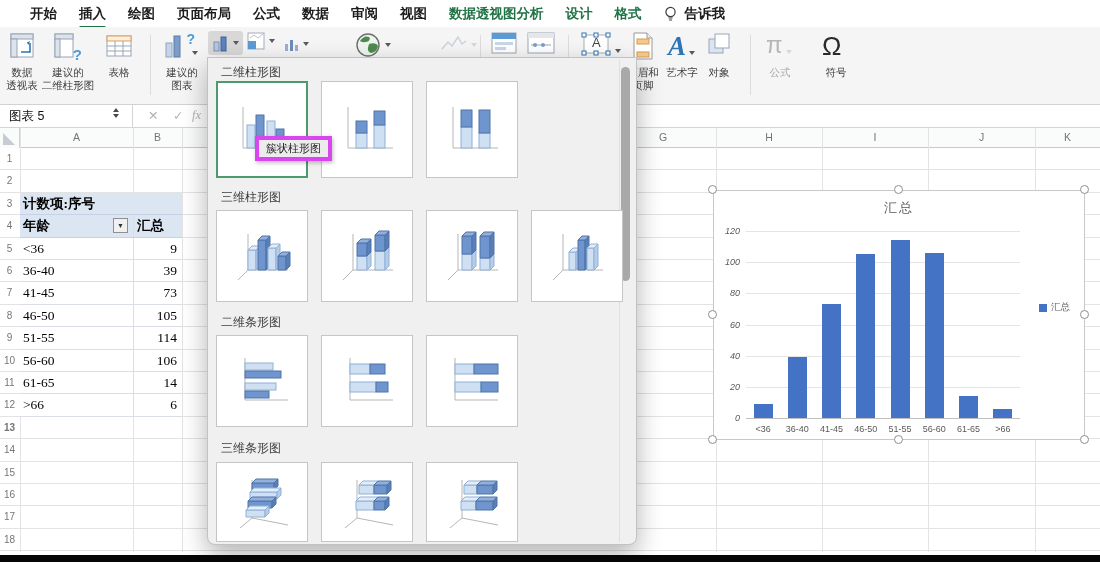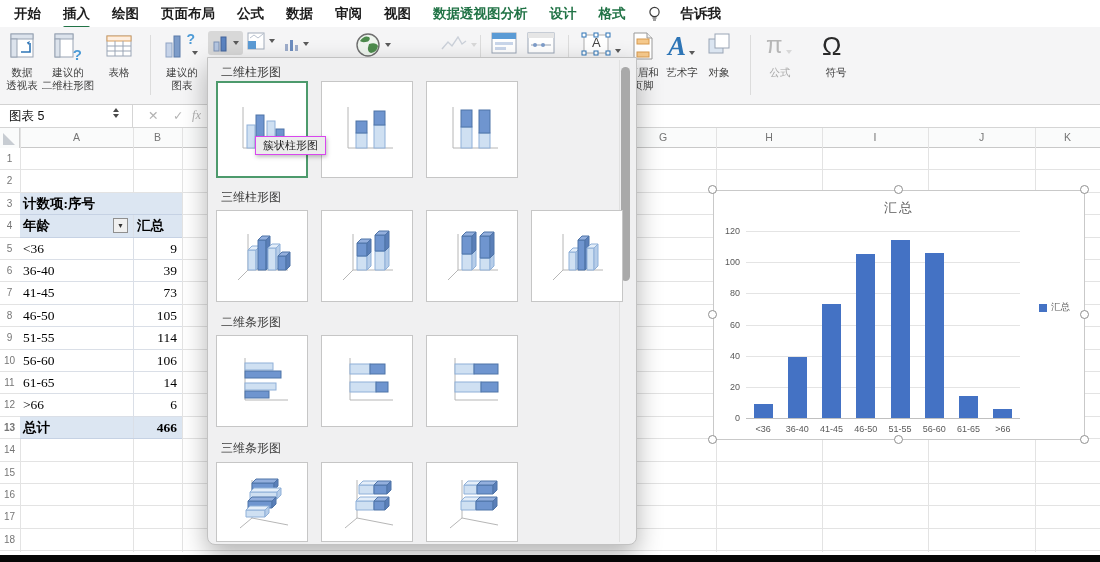--- a/index.html
+++ b/index.html
@@ -1,21 +1,21 @@
 <!DOCTYPE html>
 <html><head>
 <meta charset="utf-8">
 <style>
   html,body{margin:0;padding:0;}
   body{font-family:"Liberation Sans","DejaVu Sans",sans-serif;background:#fff;}
   #page{position:relative;width:1100px;height:562px;overflow:hidden;background:#fff;}
 
   
   #menubar{position:absolute;left:0;top:0;width:888px;height:27px;background:#fff;
-    display:flex;align-items:center;gap:22px;padding-left:14px;box-sizing:border-box;}
+    display:flex;align-items:center;gap:22px;padding-left:30px;box-sizing:border-box;}
   .tab{font-size:13.5px;font-weight:700;color:#1c1c1c;position:relative;white-space:nowrap;cursor:default;}
   .tab.active::after{content:"";position:absolute;left:0;right:0;bottom:-6px;height:3px;background:#217346;border-radius:2px;}
   .tab.contextual{color:#217346;}
   #tellme{display:flex;align-items:center;gap:4px;}
   #tellme span{font-size:13.5px;font-weight:700;color:#1c1c1c;}
 
   
   #ribbon{position:absolute;left:0;top:27px;width:1100px;height:78px;background:#f5f5f6;border-bottom:1px solid #d2d2d2;box-sizing:border-box;}
   .ricon{position:absolute;top:4px;display:flex;align-items:flex-start;justify-content:center;}
   .rlabel{position:absolute;top:39px;font-size:10.5px;color:#3f3f3f;text-align:center;line-height:13px;white-space:nowrap;}
@@ -57,36 +57,36 @@
   .pv-b.num{text-align:right;padding-right:5px;}
   .bold{font-weight:700;}
   #filterbtn{position:absolute;left:93px;top:3px;width:15px;height:15px;background:#f0f0f0;border:1px solid #8f8f8f;box-sizing:border-box;
     font-size:7px;color:#333;display:flex;align-items:center;justify-content:center;font-family:"Liberation Sans",sans-serif;}
 
   
   #chart-box{position:absolute;left:713px;top:190px;width:372px;height:250px;background:#fff;border:1px solid #c9c9c9;box-sizing:border-box;z-index:20;}
   #chart-title{position:absolute;top:8px;left:0;width:100%;text-align:center;font-size:13px;color:#595959;letter-spacing:2px;}
   .gline{position:absolute;height:1px;background:#e4e4e4;}
   .gline.axis{background:#c0c0c0;}
-  .ylab{position:absolute;font-size:9px;color:#595959;text-align:right;width:24px;}
+  .ylab{position:absolute;font-size:9px;color:#595959;text-align:right;width:24px;font-style:italic;}
   .xlab{position:absolute;font-size:9px;color:#595959;text-align:center;}
   .cbar{position:absolute;}
   #legend{position:absolute;display:flex;align-items:center;gap:4px;font-size:9.5px;color:#595959;}
   #legend .sw{width:8px;height:8px;}
   .handle{position:absolute;width:9px;height:9px;background:#fff;border:1px solid #8f8f8f;border-radius:50%;box-sizing:border-box;z-index:21;}
 
   
   #dropdown{position:absolute;left:207px;top:57px;width:430px;height:488px;background:#f0f0f1;border:1px solid #c2c2c2;
     border-radius:0 0 8px 8px;box-shadow:0 10px 26px rgba(0,0,0,.30);box-sizing:border-box;z-index:50;overflow:hidden;}
   .dd-title{position:absolute;left:13px;font-size:12px;color:#3d3d3d;}
   .thumb{position:absolute;width:92px;background:#fff;border:1px solid #c6c6c6;box-sizing:border-box;display:flex;align-items:center;justify-content:center;}
   .thumb.sel{border:2px solid #4d9a6c;}
   #sbtrack{position:absolute;right:3px;top:2px;bottom:2px;width:13px;border-left:1px solid #e0e0e0;}
   #sbthumb{position:absolute;right:6px;top:9px;width:9px;height:214px;background:#a9a9a9;border-radius:5px;}
-  #tooltip{position:absolute;left:255px;top:136px;background:#ececec;border:1px solid #d946ef;box-shadow:1px 2px 4px rgba(0,0,0,.25);
+  #tooltip{position:absolute;left:255px;top:136px;background:#ececec;border:4px solid #d946ef;box-shadow:1px 2px 4px rgba(0,0,0,.25);
     font-size:11px;color:#222;padding:1px 7px;white-space:nowrap;z-index:80;}
 
   #blackbar{position:absolute;left:0;top:555px;width:1100px;height:7px;background:#060606;}
 </style>
 </head>
 <body>
 
 <div id="page">
 
   <div id="menubar">
@@ -95,21 +95,21 @@
       <div class="tab active">插入</div>
       <div class="tab">绘图</div>
       <div class="tab">页面布局</div>
       <div class="tab">公式</div>
       <div class="tab">数据</div>
       <div class="tab">审阅</div>
       <div class="tab">视图</div>
       <div class="tab contextual">数据透视图分析</div>
       <div class="tab contextual">设计</div>
       <div class="tab contextual">格式</div>
-      <div id="tellme" style="display: flex; align-items: center; gap: 20px; text-align: center;">
+      <div id="tellme" style="display: flex; align-items: center; gap: 8px; text-align: center;">
         <svg width="13" height="16" viewBox="0 0 13 16">
           <circle cx="6.5" cy="6" r="4.6" fill="none" stroke="#3c3c3c" stroke-width="1.2"></circle>
           <path d="M4.5 12 h4 M5 14 h3" stroke="#3c3c3c" stroke-width="1.2"></path>
         </svg>
         <span>告诉我</span>
       </div>
     </div>
 
   <div id="ribbon">
     <div class="ricon" style="left:8px">
@@ -368,24 +368,20 @@
         <div class="pv-a">56-60</div>
         <div class="pv-b num">106</div>
       </div>
       <div class="pvrow">
         <div class="pv-a">61-65</div>
         <div class="pv-b num">14</div>
       </div>
       <div class="pvrow">
         <div class="pv-a">&gt;66</div>
         <div class="pv-b num">6</div>
-      </div>
-      <div class="pvrow shade">
-        <div class="pv-a bold">总计</div>
-        <div class="pv-b num bold">466</div>
       </div>
     </div>
 
   <div id="chart-box">
     <div id="chart-title">汇总</div>
     <div id="plot"></div>
     <div id="legend" style="left: 325px; top: 110px;">
       <div class="sw" style="background: rgb(68, 114, 196);"></div>
       <span>汇总</span>
     </div>

